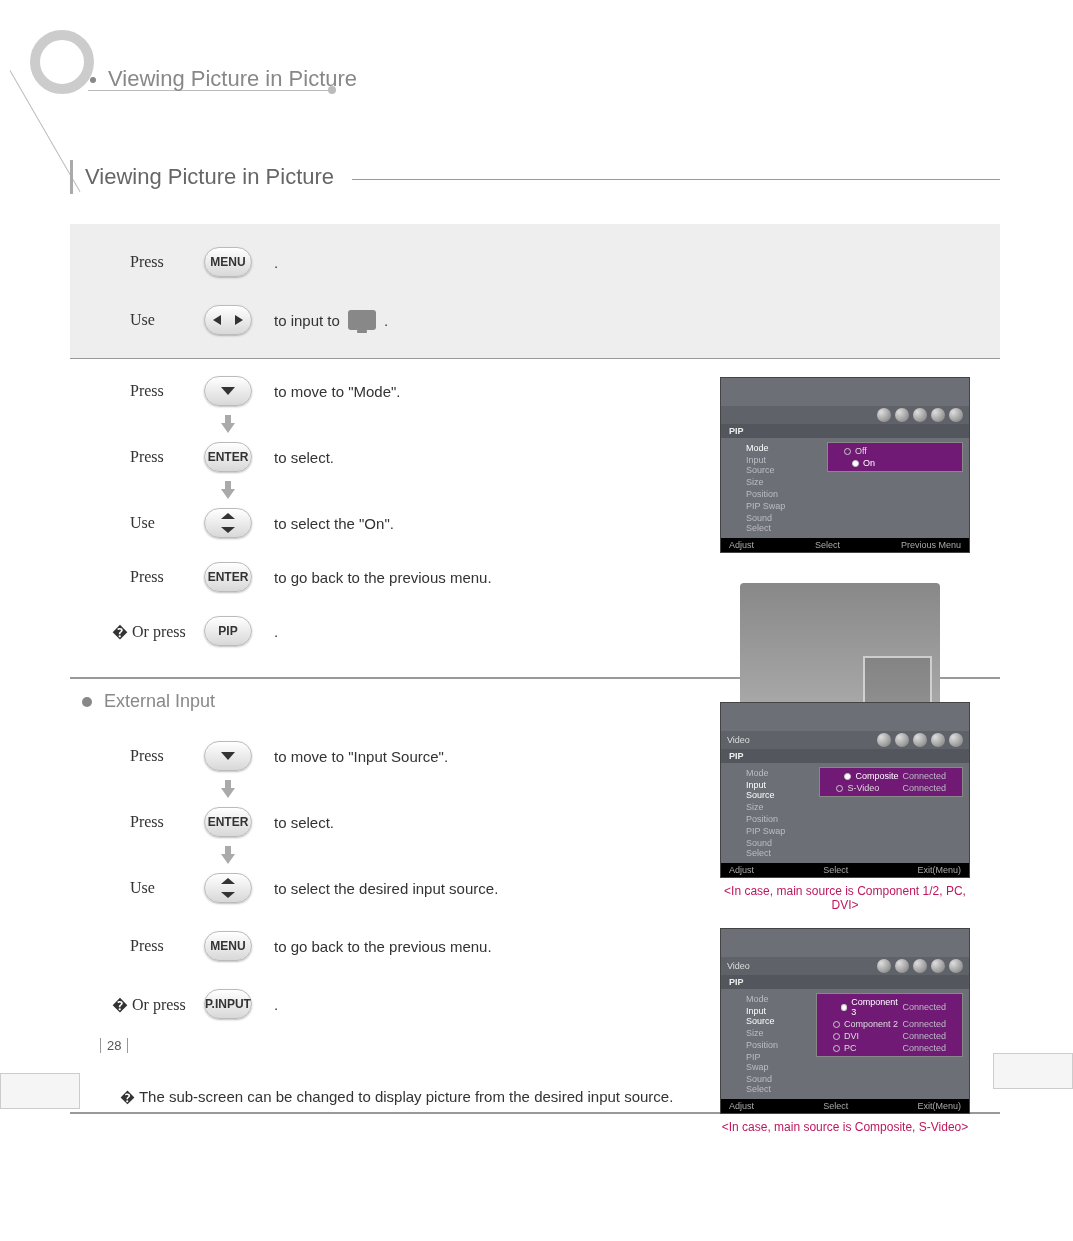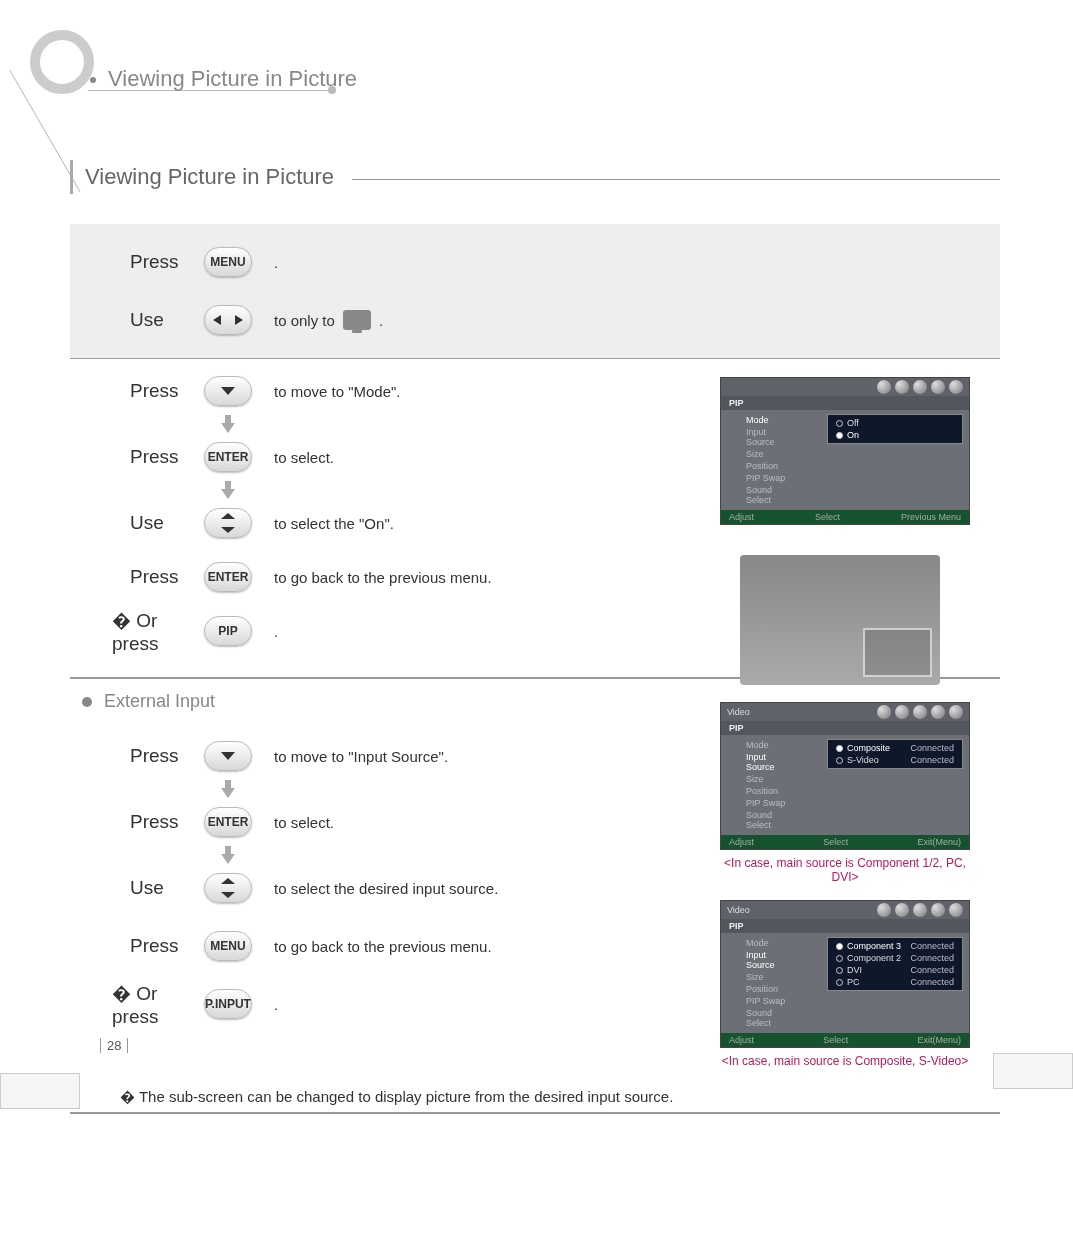--- a/index.html
+++ b/index.html
@@ -103,22 +103,23 @@
     border-bottom: 1px solid #999;
   }
   .step {
     display: flex;
     align-items: center;
     min-height: 48px;
     padding-left: 60px;
   }
   .step .verb {
     width: 70px;
-    font-size: 19px;
+    font-size: 16px;
     color: #333;
+    font-family: Liberation Serif, serif;
   }
   .step .btn {
     width: 56px;
     display: flex;
     justify-content: center;
   }
   .step .after {
     flex: 1;
     padding-left: 18px;
     font-size: 15px;
@@ -188,20 +189,21 @@
     color: #ddd;
     font-size: 9px;
     border: 1px solid #444;
   }
   .osd-mock .osd-header {
     background: #5f6269;
     padding: 2px 6px;
     display: flex;
     align-items: center;
     gap: 6px;
+    margin-top: 28px;
   }
   .osd-mock .osd-header .spheres {
     margin-left: auto;
     display: flex;
     gap: 4px;
   }
   .osd-mock .osd-header .sphere {
     width: 14px; height: 14px; border-radius: 50%;
     background: radial-gradient(circle at 30% 30%, #ddd, #777);
   }
@@ -222,43 +224,43 @@
     padding: 1px 17px;
     color: #bcbcc4;
   }
   .osd-mock .osd-left .cur { color: #fff; }
   .osd-mock .osd-right {
     flex: 1;
     padding: 4px 6px;
   }
   .osd-mock .osd-box {
     border: 1px solid #888;
-    padding: 2px 8px;
-    background: #0f172a;
+    padding: 2px 16px;
+    background: #701a75;
   }
   .osd-mock .opt {
     display: flex;
     align-items: center;
     gap: 4px;
     padding: 1px 0;
   }
   .osd-mock .opt .r {
     width: 7px; height: 7px;
     border: 1px solid #ccc;
     border-radius: 50%;
     display: inline-block;
   }
-  .osd-mock .opt.sel { color: #fff; }
+  .osd-mock .opt.sel { color: #fff; margin-left: 8px; }
   .osd-mock .opt.sel .r { background: #fff; }
   .osd-mock .opt .conn {
     margin-left: auto;
     color: #bcbcc4;
   }
   .osd-mock .osd-foot {
-    background: #14532d;
+    background: #000000;
     padding: 2px 8px;
     display: flex;
     justify-content: space-between;
     color: #aaa;
   }
   .photo-mock {
     width: 200px; height: 130px;
     background: linear-gradient(#888, #aaa);
     border-radius: 4px;
     position: relative;
@@ -349,21 +351,21 @@
         <div class="verb">Use</div>
         <div class="btn">
             <span class="remote-btn">
           <svg width="30" height="14" viewBox="0 0 30 14">
                 <polygon points="0,7 8,2 8,12" fill="#333"></polygon>
                 <polygon points="30,7 22,2 22,12" fill="#333"></polygon>
               </svg>
         </span>
           </div>
         <div class="after">
-          <span>to only to</span>
+          <span>to input to</span>
           <span class="tv-icon"></span>
           <span>.</span>
         </div>
       </div>
     </div>
 
     <div style="position:relative;">
       <div class="step" style="margin-top:8px;">
         <div class="verb">Press</div>
         <div class="btn">

